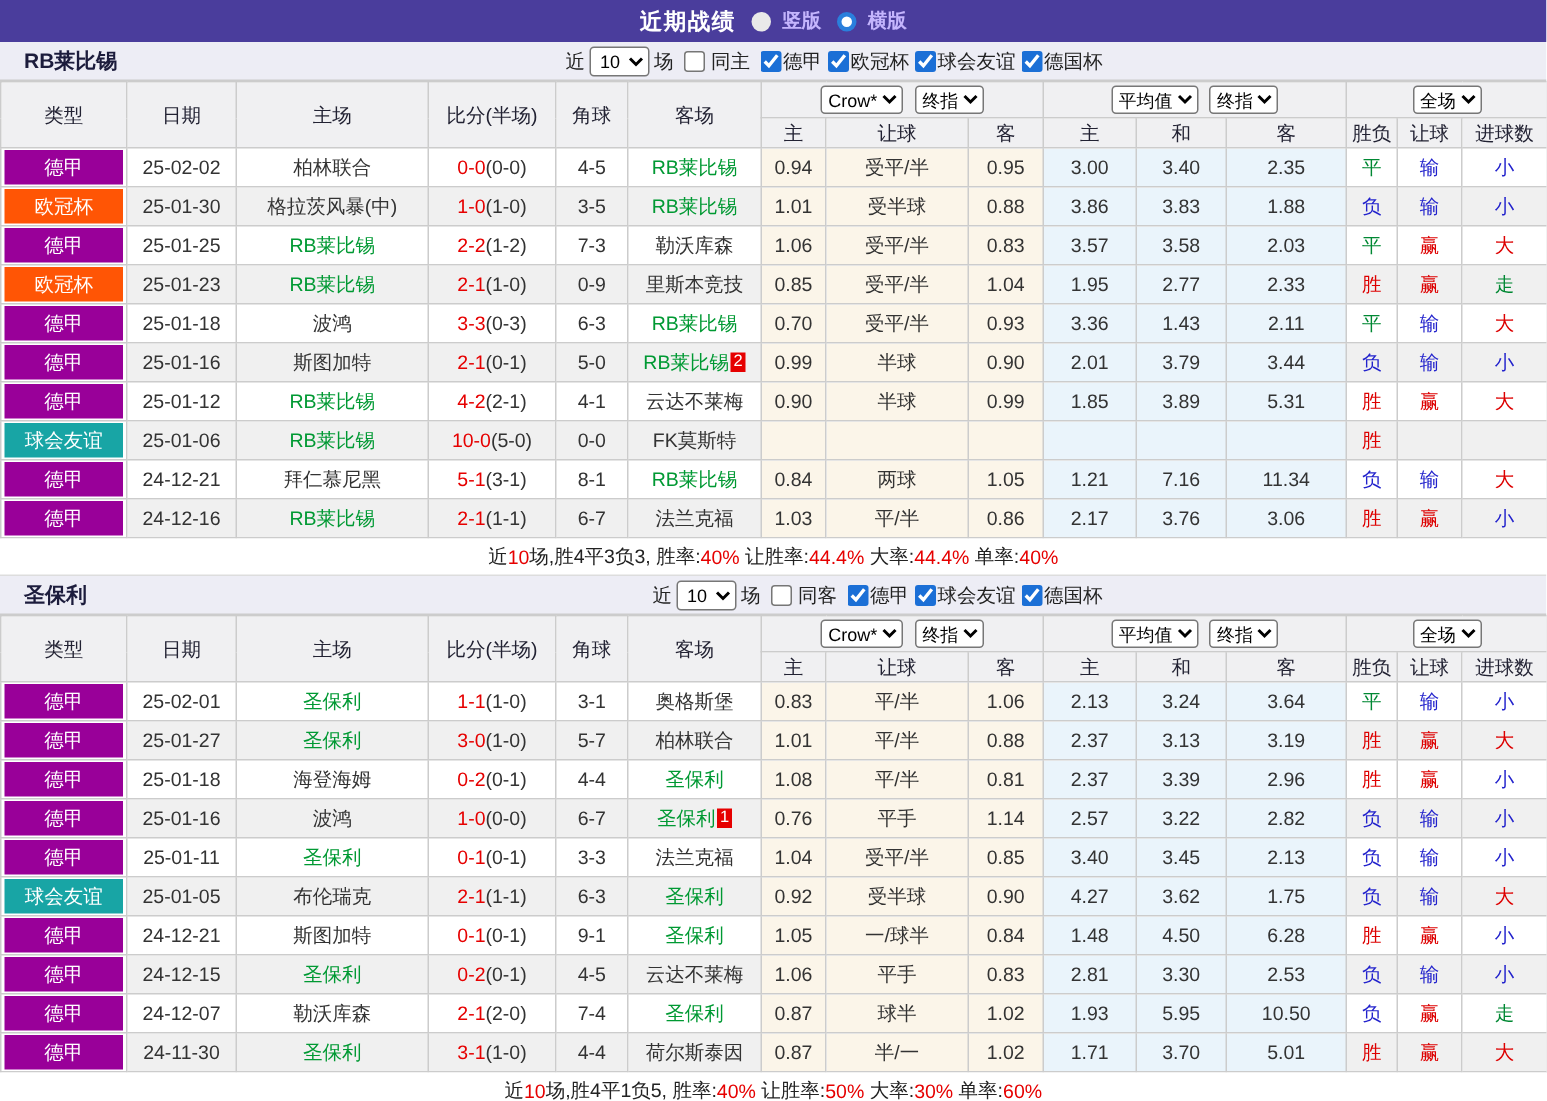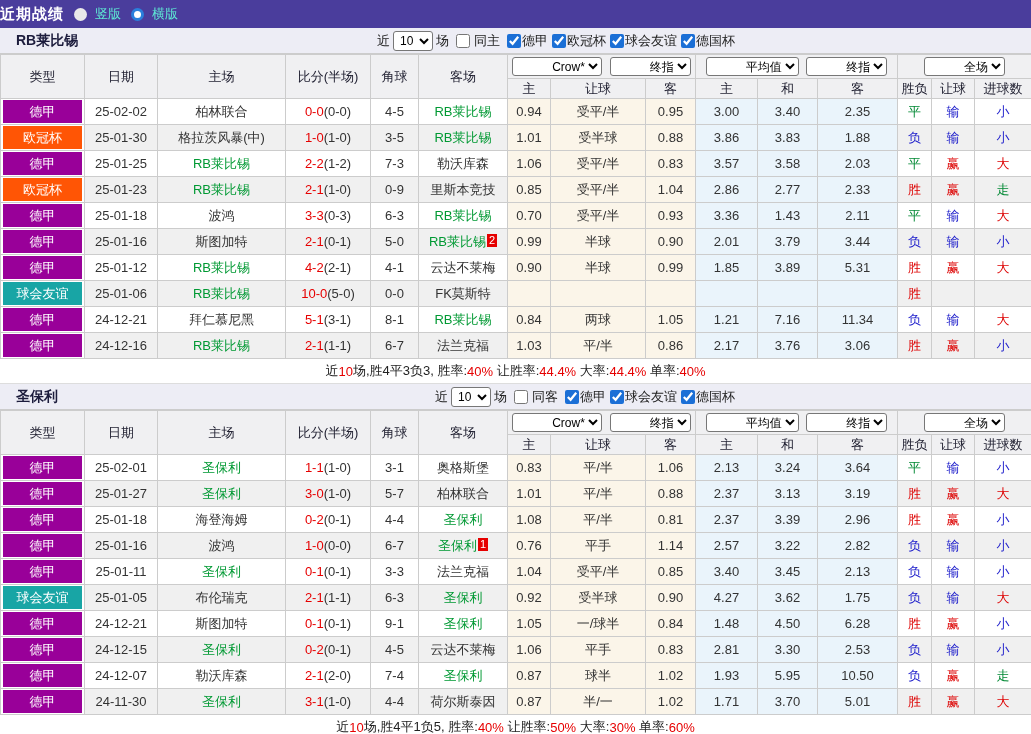--- a/index.html
+++ b/index.html
@@ -5,27 +5,27 @@
   * { box-sizing: border-box; margin: 0; padding: 0; }
   html,body { background:#fff; }
   body {
     width: 1031px; height: 734px; overflow: hidden;
     font-family: "Liberation Sans", "DejaVu Sans", sans-serif;
     font-size: 13px; color: #333;
   }
   
   .topbar {
     height: 28px; background: #4a3d9c; color:#fff;
-    display:flex; align-items:center; gap:10px;
+    display:flex; align-items:center; justify-content:center; gap:10px;
   }
   .topbar .title { font-weight:bold; font-size:15px; letter-spacing:1px; }
   .radio { display:inline-block; width:13px; height:13px; border-radius:50%; vertical-align:-2px; margin-right:4px; }
   .radio.filled { background:#e9e9e9; }
   .radio.ring { background:#fff; border:3px solid #2a7fdc; }
-  .radio-label { font-size:13px; color:#5eead4; }
+  .radio-label { font-size:13px; color:#c4b5fd;font-weight:bold; }
   .radio-group { display:flex; align-items:center; gap:4px; }
 
   
   .section-header {
     height: 26px; background:#ededf5; border-bottom:1px solid #ccc;
     display:flex; align-items:center; position:relative;
   }
   .team-name { font-weight:bold; color:#1c1c3c; font-size:14px; margin-left:16px; }
   .controls {
     position:absolute; right:296px; top:0; height:26px;
@@ -37,21 +37,21 @@
   .controls input[type=checkbox] { width:14px; height:14px; accent-color:#1b6fd6; margin:0 1px 0 4px; }
   .league-checks { display:flex; align-items:center; }
   .league-checks label { display:flex; align-items:center; }
 
   
   table { width:1031px; border-collapse:collapse; table-layout:fixed; }
   th, td { border:1px solid #ccc; text-align:center; overflow:hidden; white-space:nowrap; }
   thead th { background:#f0f0f2; color:#222233; font-weight:normal; font-size:13px; }
   thead tr.grp-row th { height:24px; }
   thead tr.sub-row th { height:20px; }
-  thead select { font-size:12px; height:19px; border:1px solid #777; background:#fff; border-radius:3px; margin:0 2px;padding-left:35px; }
+  thead select { font-size:12px; height:19px; border:1px solid #777; background:#fff; border-radius:3px; margin:0 2px; }
   tbody td { height:26px; }
   tbody tr:nth-child(even) td { background:#f0f0f0; }
   td.crow { background:#fbf5e9 !important; }
   td.avg  { background:#eaf4fb !important; }
   td.c-league { padding:1px 2px; background:#fff !important; }
   .badge { height:23px; line-height:23px; color:#fff; font-size:13px; }
   .team-green { color:#009933; }
   .score-main { color:#e60000; }
   .score-half { color:#333; }
   .badge-num {
@@ -225,21 +225,21 @@
             <div class="badge" style="background: rgb(255, 85, 5);">欧冠杯</div>
           </td>
           <td>25-01-23</td>
           <td><span class="team-green">RB莱比锡</span></td>
           <td><span class="score-main">2-1</span><span class="score-half">(1-0)</span></td>
           <td>0-9</td>
           <td><span>里斯本竞技</span></td>
           <td class="crow">0.85</td>
           <td class="crow">受平/半</td>
           <td class="crow">1.04</td>
-          <td class="avg">2.86</td>
+          <td class="avg">1.95</td>
           <td class="avg">2.77</td>
           <td class="avg">2.33</td>
           <td class="r-red">胜</td>
           <td class="r-red">赢</td>
           <td class="r-green">走</td>
         </tr>
         <tr>
           <td class="c-league">
             <div class="badge" style="background: rgb(153, 0, 153);">德甲</div>
           </td>

